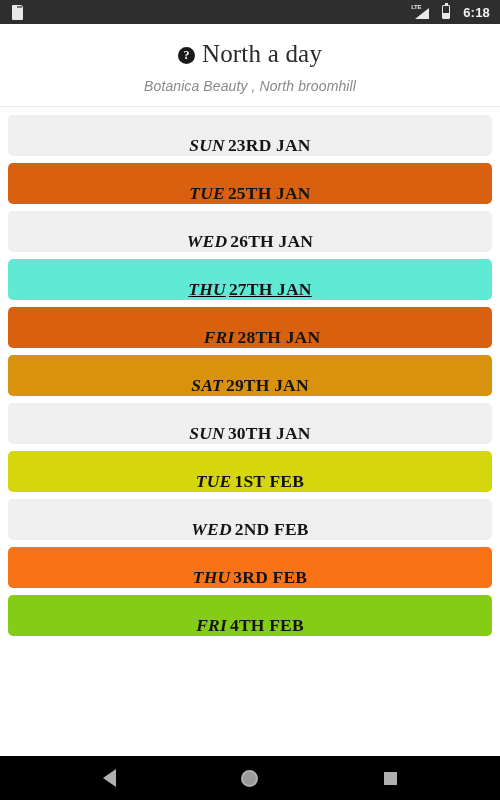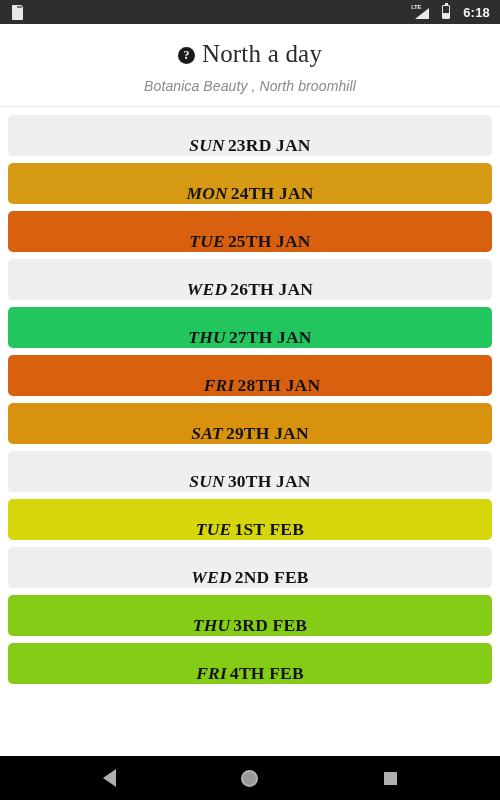--- a/index.html
+++ b/index.html
@@ -198,48 +198,45 @@
       <span class="help-icon">?</span>
       <span class="page-title">North a day</span>
     </div>
     <div class="subtitle">Botanica Beauty , North broomhill</div>
   </div>
 
   <div class="daylist">
       <div class="day-row" style="background: rgb(239, 239, 239);">
         <span class="day-label"><span class="dow">SUN</span><span class="dnum">23RD JAN</span></span>
       </div>
-      <div class="day-row" style="background: rgb(214, 154, 20);">
-        <span class="day-label"><span class="dow">MON</span><span class="dnum">24TH JAN</span></span>
-      </div>
       <div class="day-row" style="background: rgb(216, 96, 14);">
         <span class="day-label"><span class="dow">TUE</span><span class="dnum">25TH JAN</span></span>
       </div>
       <div class="day-row" style="background: rgb(239, 239, 239);">
         <span class="day-label"><span class="dow">WED</span><span class="dnum">26TH JAN</span></span>
       </div>
-      <div class="day-row" style="background: #22c55e;">
+      <div class="day-row" style="background: #5eead4; text-decoration: underline;">
         <span class="day-label"><span class="dow">THU</span><span class="dnum">27TH JAN</span></span>
       </div>
       <div class="day-row" style="background: rgb(216, 96, 14); padding-left: 24px;">
         <span class="day-label"><span class="dow">FRI</span><span class="dnum">28TH JAN</span></span>
       </div>
       <div class="day-row" style="background: rgb(216, 146, 14);">
         <span class="day-label"><span class="dow">SAT</span><span class="dnum">29TH JAN</span></span>
       </div>
       <div class="day-row" style="background: rgb(239, 239, 239);">
         <span class="day-label"><span class="dow">SUN</span><span class="dnum">30TH JAN</span></span>
       </div>
       <div class="day-row" style="background: rgb(214, 214, 12);">
         <span class="day-label"><span class="dow">TUE</span><span class="dnum">1ST FEB</span></span>
       </div>
       <div class="day-row" style="background: rgb(239, 239, 239);">
         <span class="day-label"><span class="dow">WED</span><span class="dnum">2ND FEB</span></span>
       </div>
-      <div class="day-row" style="background: #84cc16;">
+      <div class="day-row" style="background: #f97316;">
         <span class="day-label"><span class="dow">THU</span><span class="dnum">3RD FEB</span></span>
       </div>
       <div class="day-row" style="background: #84cc16;">
         <span class="day-label"><span class="dow">FRI</span><span class="dnum">4TH FEB</span></span>
       </div>
     </div>
 
   <div class="navbar">
     <span class="nav-back"></span>
     <span class="nav-home"></span>

